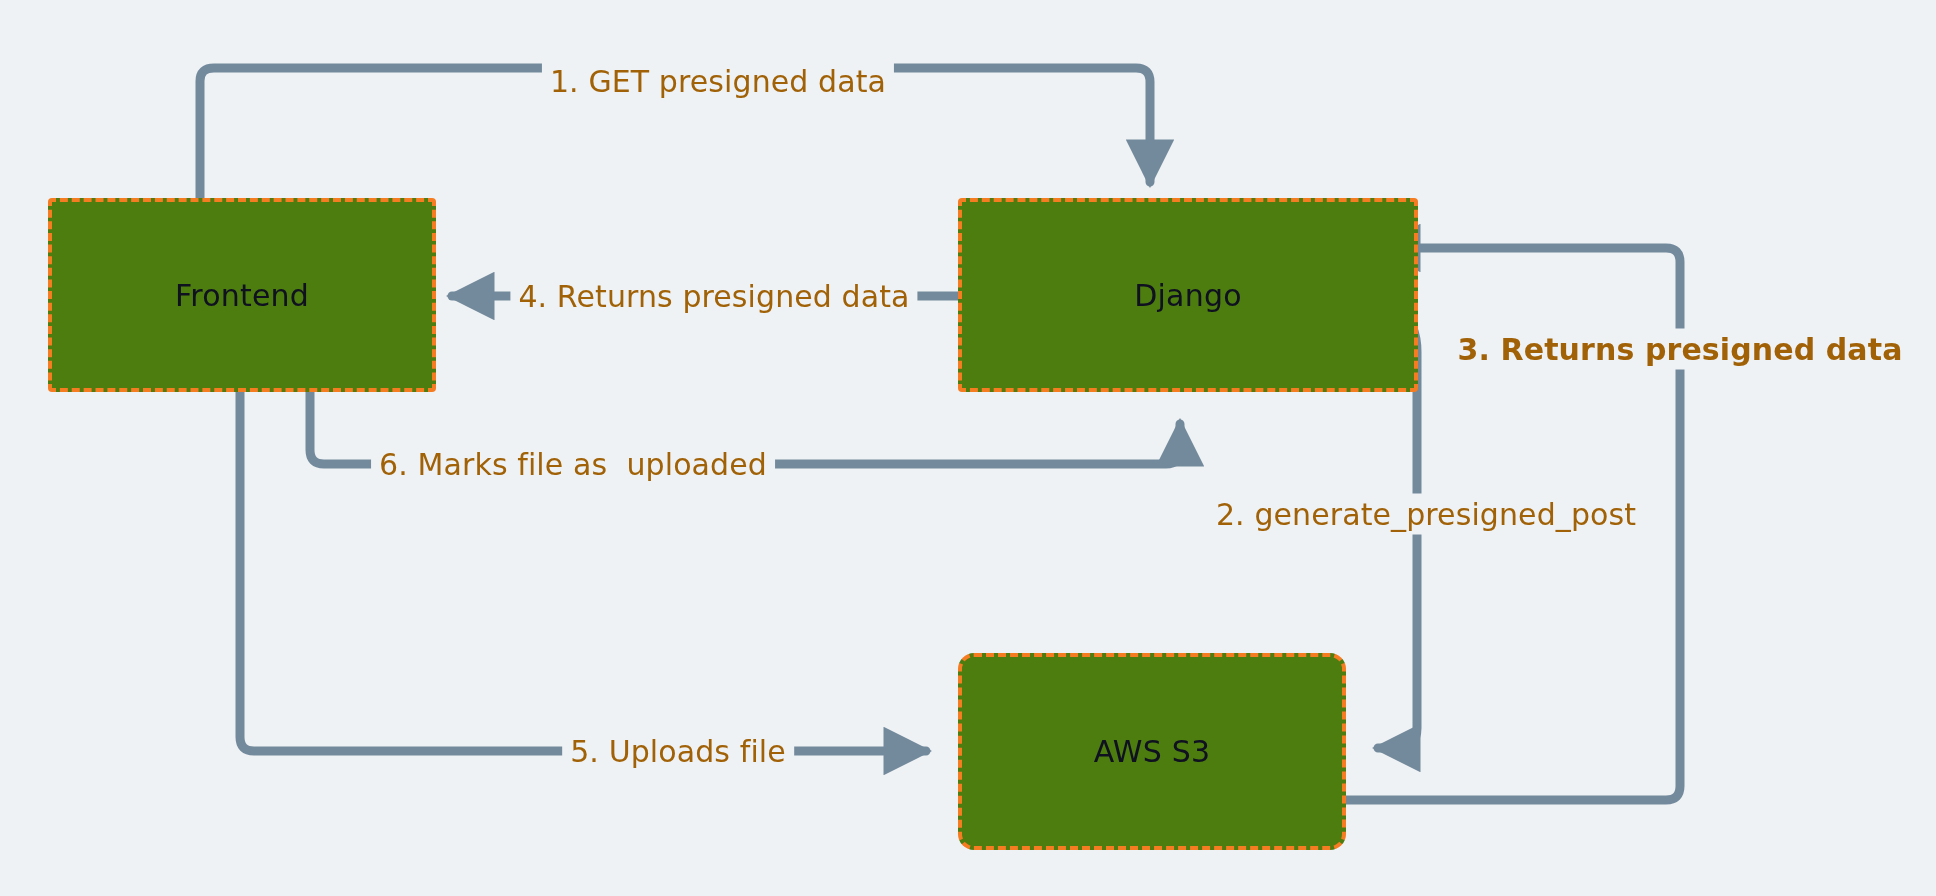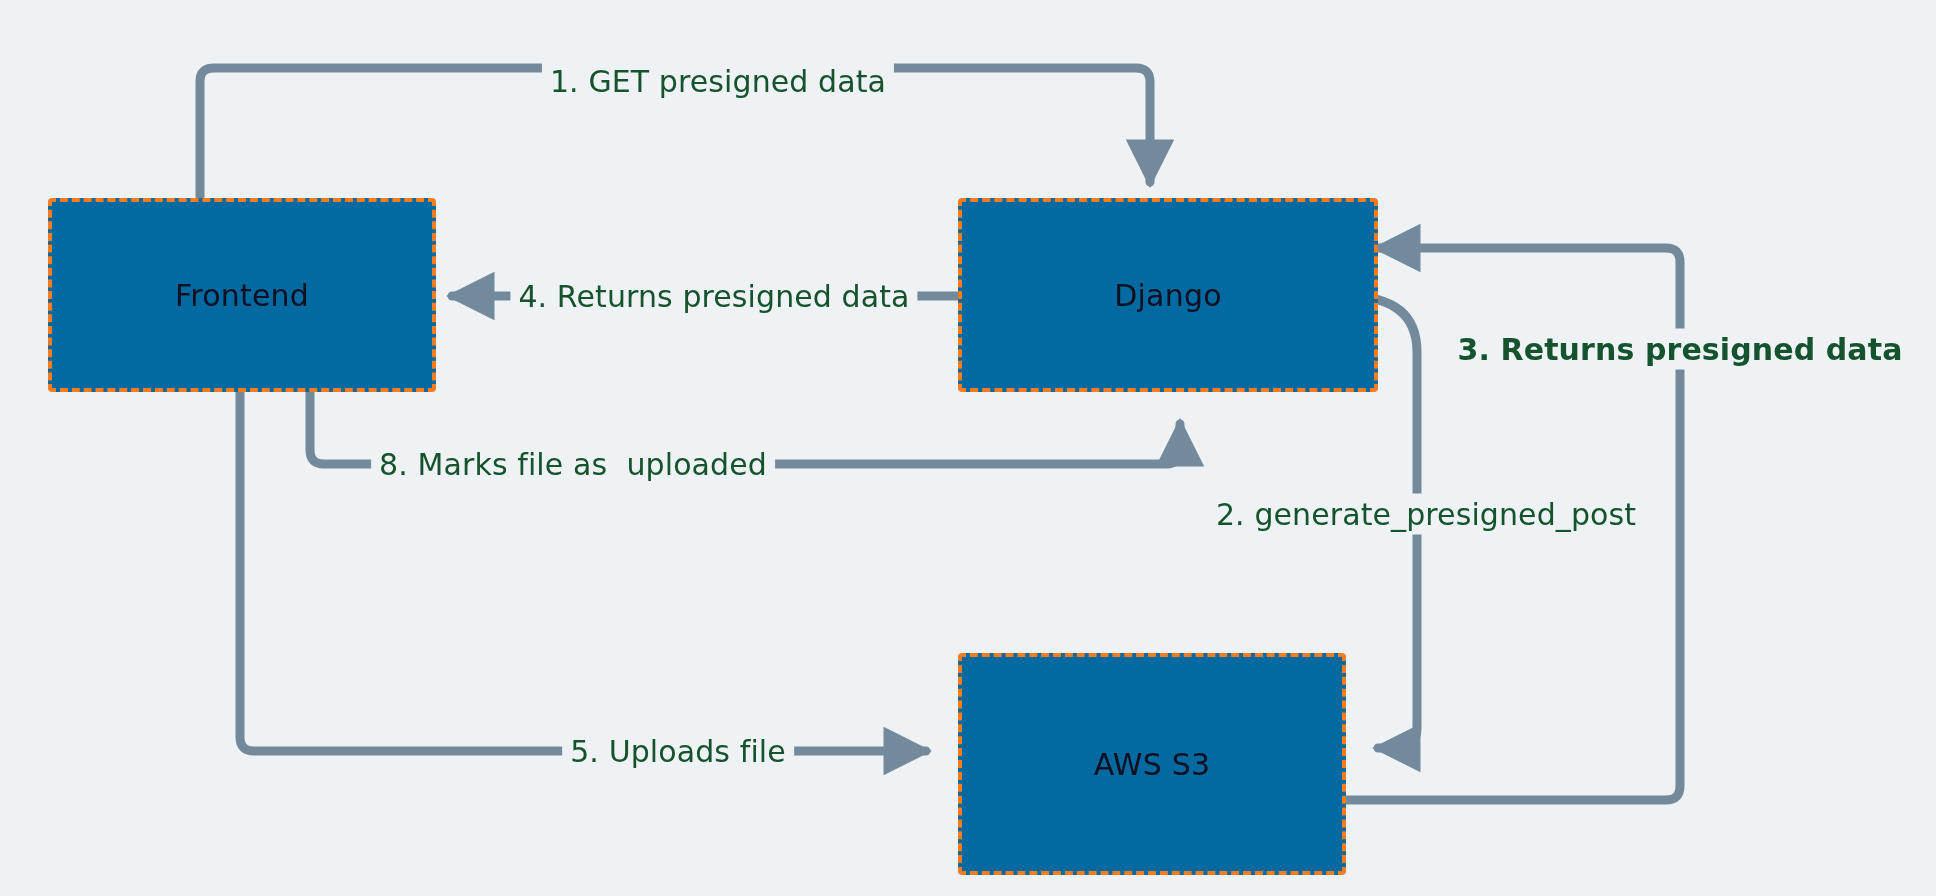--- a/index.html
+++ b/index.html
@@ -22,38 +22,38 @@
   #edges {
     position: absolute;
     left: 0;
     top: 0;
     width: 1936px;
     height: 896px;
   }
   .node {
     position: absolute;
     box-sizing: border-box;
-    background: #0369a1;
+    background: #4d7c0f;
     border: 4px dashed #f57c20;
     border-radius: 4px;
     display: flex;
     align-items: center;
     justify-content: center;
   }
   .node-label {
     font-size: 30px;
     color: #0f1020;
     letter-spacing: 0.2px;
     white-space: pre;
   }
   .edge-label {
     position: absolute;
     transform: translate(-50%, -50%);
     font-size: 30px;
-    color: #14532d;
+    color: #a16207;
     background: #eff2f5;
     padding: 4px 8px;
     white-space: pre;
     letter-spacing: 0.1px;
     line-height: 1.1;
   }
 </style>
 </head>
 <body>
 
@@ -82,33 +82,33 @@
       <path d="M 240 392 L 240 737 Q 240 751 254 751 L 926 751" marker-end="url(#arrowhead)"></path>
 
       <path d="M 310 392 L 310 450 Q 310 464 324 464 L 1166 464 Q 1180 464 1180 450 L 1180 424" marker-end="url(#arrowhead)"></path>
     </g>
   </svg>
 
   <div class="node" style="left:48px; top:198px; width:388px; height:194px;">
     <span class="node-label">Frontend</span>
   </div>
 
-  <div class="node" style="left:958px; top:198px; width:420px; height:194px;">
+  <div class="node" style="left:958px; top:198px; width:460px; height:194px;">
     <span class="node-label">Django</span>
   </div>
 
-  <div class="node" style="left:958px; top:653px; width:388px; height:222px;">
+  <div class="node" style="left:958px; top:653px; width:388px; height:197px;border-radius:16px;">
     <span class="node-label">AWS S3</span>
   </div>
 
   <div class="edge-label" style="left:718px; top:81px;">1. GET presigned data</div>
 
   <div class="edge-label" style="left:1417px; top:514px;margin-left:9px;">2. generate_presigned_post</div>
 
   <div class="edge-label" style="left:1680px; top:349px;font-weight:bold;">3. Returns presigned data</div>
 
   <div class="edge-label" style="left:714px; top:296px;">4. Returns presigned data</div>
 
   <div class="edge-label" style="left:633px; top:751px;margin-left:45px;">5. Uploads file</div>
 
-  <div class="edge-label" style="left:573px; top:464px;">8. Marks file as  uploaded</div>
+  <div class="edge-label" style="left:573px; top:464px;">6. Marks file as  uploaded</div>
 
 </div>
 
 </body></html>

